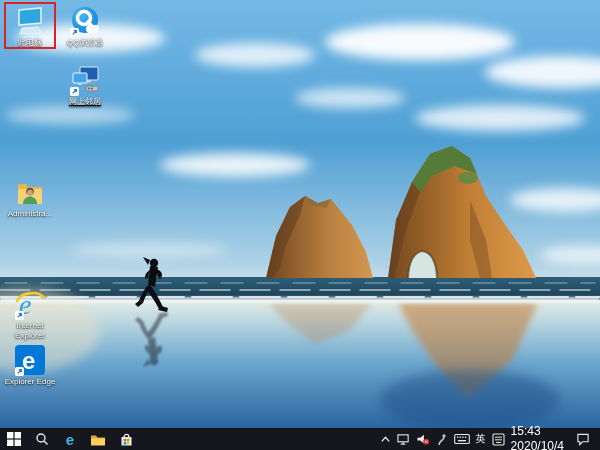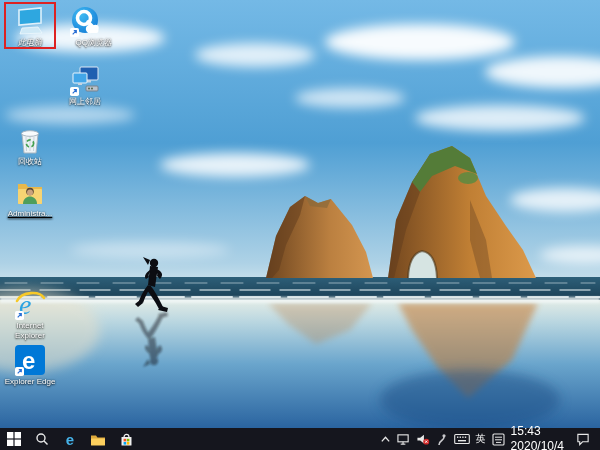--- a/index.html
+++ b/index.html
@@ -133,85 +133,72 @@
       <path d="M8 27 C4 32 1 37 -1 43 L3 45 C5 39 8 33 11 29 Z"></path>
       <path d="M0 42 L-5 46 L-2 49 L3 45 Z"></path>
     </g>
     <g transform="translate(0,624) scale(1,-1)" opacity="0.45" filter="url(#b1)">
       <use href="#runner"></use>
     </g>
   </svg>
 
   <div class="selection-box"></div>
 
-  <div class="icon-cell" style="left:3px;top:5px;font-style:italic;">
+  <div class="icon-cell" style="left:3px;top:5px;">
     <div class="icon-glyph">
       <svg viewBox="0 0 32 32" width="32" height="32">
         <path d="M5 5 L27 3 L27 18 L5 20 Z" fill="#2ea7e0" stroke="#dff0fa" stroke-width="1.6"></path>
         <path d="M8 23 L24 22 L28 28 L6 29 Z" fill="#cfe9f6" stroke="#eef8fd" stroke-width="0.8"></path>
       </svg>
     </div>
     <div class="icon-label">此电脑</div>
   </div>
 
-  <div class="icon-cell" style="left:58px;top:5px;text-align:right;">
+  <div class="icon-cell" style="left:58px;top:5px;">
     <div class="icon-glyph">
       <svg viewBox="0 0 32 32" width="32" height="32">
         <circle cx="16" cy="15" r="13" fill="url(#qg)"></circle>
         <circle cx="15" cy="13" r="6.5" fill="none" stroke="#fff" stroke-width="3.6"></circle>
         <path d="M19 17 L24 22" stroke="#fff" stroke-width="3.6" stroke-linecap="round"></path>
         <g fill="#fff">
           <circle cx="21" cy="24" r="4.2"></circle>
             <circle cx="26.5" cy="23" r="3.2"></circle>
           <rect x="18.5" y="23.5" width="11" height="4.5" rx="2.2"></rect>
         </g>
       </svg>
       <svg class="badge" viewBox="0 0 10 10">
           <rect width="10" height="10" rx="2" fill="#fff"></rect>
           <path d="M3 7 L7 3 M4.2 3 L7 3 L7 5.8" stroke="#2a6fd4" stroke-width="1.3" fill="none"></path>
         </svg>
     </div>
     <div class="icon-label">QQ浏览器</div>
   </div>
 
 
-  <div class="icon-cell" style="left:58px;top:64px;">
+  <div class="icon-cell" style="left:58px;top:64px;text-decoration:underline;">
     <div class="icon-glyph">
       <svg viewBox="0 0 32 32" width="32" height="32">
         <rect x="11" y="3" width="18" height="13" rx="1" fill="#1f5fb0" stroke="#dfe9f5"></rect>
         <rect x="17" y="16" width="5" height="2.5" fill="#c8d4e0"></rect>
         <rect x="4" y="9" width="14" height="10" rx="1" fill="#42a6e8" stroke="#eaf4fc"></rect>
         <rect x="9" y="19" width="4" height="2" fill="#c8d4e0"></rect>
         <rect x="17" y="22" width="12" height="5" rx="1" fill="#b9c2cc" stroke="#78828c"></rect>
         <circle cx="20" cy="24.5" r="0.9" fill="#4a5a3a"></circle>
           <circle cx="23" cy="24.5" r="0.9" fill="#4a5a3a"></circle>
       </svg>
       <svg class="badge" viewBox="0 0 10 10">
           <rect width="10" height="10" rx="2" fill="#fff"></rect>
           <path d="M3 7 L7 3 M4.2 3 L7 3 L7 5.8" stroke="#2a6fd4" stroke-width="1.3" fill="none"></path>
         </svg>
     </div>
     <div class="icon-label">网上邻居</div>
   </div>
 
-  <div class="icon-cell" style="left:3px;top:124px;">
-    <div class="icon-glyph">
-      <svg viewBox="0 0 32 32" width="32" height="32">
-        <path d="M8 10 L24 10 L22 29 L10 29 Z" fill="#eef3f6" stroke="#aab6c0"></path>
-        <ellipse cx="16" cy="9.5" rx="8.5" ry="2.8" fill="#f8fbfd" stroke="#aab6c0"></ellipse>
-        <line x1="12" y1="13" x2="12.5" y2="27" stroke="#c9d4da"></line>
-        <line x1="16" y1="13" x2="16" y2="27" stroke="#c9d4da"></line>
-        <line x1="20" y1="13" x2="19.5" y2="27" stroke="#c9d4da"></line>
-        <circle cx="16" cy="19.5" r="3.6" fill="none" stroke="#44a050" stroke-width="1.7" stroke-dasharray="4 2.6"></circle>
-      </svg>
-    </div>
-    <div class="icon-label">回收站</div>
-  </div>
-
-  <div class="icon-cell" style="left:3px;top:176px;text-decoration:underline;">
+
+  <div class="icon-cell" style="left:3px;top:176px;">
     <div class="icon-glyph">
       <svg viewBox="0 0 32 32" width="32" height="32">
         <path d="M4 8 L12 8 L14 11 L28 11 L28 28 L4 28 Z" fill="#e8b84b"></path>
         <rect x="4" y="13" width="24" height="15" rx="1" fill="#f7d473"></rect>
         <circle cx="16" cy="15.5" r="3.8" fill="#5a4632"></circle>
         <circle cx="16" cy="16.5" r="3" fill="#caa27e"></circle>
         <path d="M9 28 C9 22.5 13 20.5 16 20.5 C19 20.5 23 22.5 23 28 Z" fill="#4e9e5c"></path>
       </svg>
     </div>
     <div class="icon-label">Administra...</div>

